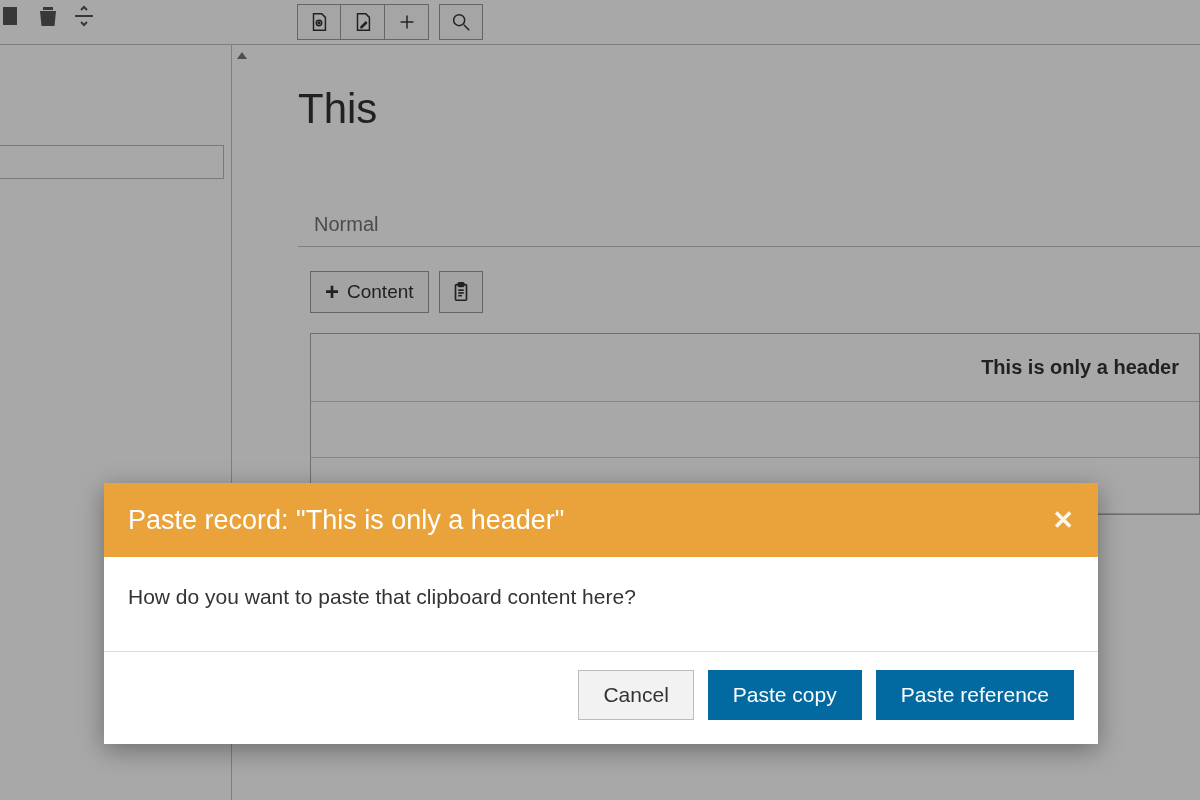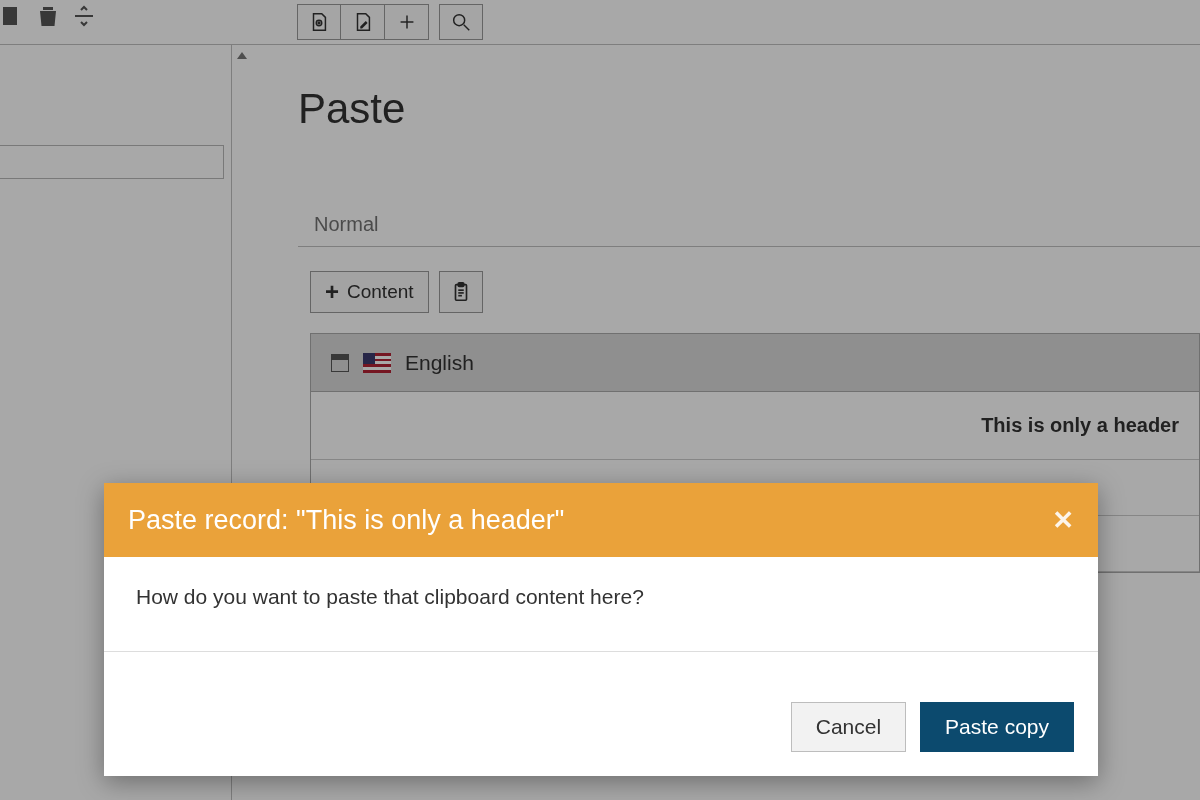--- a/index.html
+++ b/index.html
@@ -43,25 +43,25 @@
   .record-gap { height: 56px; border-bottom: 1px solid #ccc; }
 
   
   .dim { position: absolute; inset: 0; background: rgba(0,0,0,0.34); }
 
   
   .modal { position: absolute; left: 104px; top: 483px; width: 994px; background: #fff; box-shadow: 0 6px 24px rgba(0,0,0,0.35); }
   .modal-header { height: 74px; background: #eaa23a; display: flex; align-items: center; padding: 0 24px; justify-content: space-between; }
   .modal-title { color: #fff; font-size: 27px; font-weight: 400; }
   .modal-close { color: #fff; font-size: 26px; font-weight: bold; cursor: pointer; opacity: 0.9; }
-  .modal-body { padding: 28px 24px 42px 32px; font-size: 21px; color: #333; border-bottom: 1px solid #ddd; }
+  .modal-body { padding: 28px 24px 42px 24px; font-size: 21px; color: #333; border-bottom: 1px solid #ddd; }
   .modal-footer { padding: 18px 24px 24px 24px; display: flex; justify-content: flex-end; gap: 14px; }
-  .mbtn { height: 50px; padding: 0 24px; font-size: 21px; border: 1px solid transparent; cursor: pointer; display: flex; align-items: center; margin-top: 32px; }
+  .mbtn { height: 50px; padding: 0 24px; font-size: 21px; border: 1px solid transparent; cursor: pointer; display: flex; align-items: center; }
   .mbtn.cancel { background: #f2f2f2; border-color: #bdbdbd; color: #333; }
-  .mbtn.primary { background: #0c4a6e; color: #fff; }
+  .mbtn.primary { background: #0369a1; color: #fff; }
 
   
   .clip-svg { width: 22px; height: 24px; }
 </style>
 </head>
 <body>
 
 <div class="bg-layer">
 
   <div class="toolbar">
@@ -116,46 +116,41 @@
       </div>
     </div>
   </div>
 
   <div class="sidebar-panel">
     <div class="sidebar-input"></div>
   </div>
   <div class="scrollbar-stub"></div>
 
   <div class="content-area">
-    <h1 class="page-title">Paste</h1>
+    <h1 class="page-title">This</h1>
 
     <div class="format-row">Normal</div>
 
     <div class="content-buttons">
       <div class="content-btn">
         <span class="plus-glyph">+</span>
         <span>Content</span>
       </div>
       <div class="content-btn icon-only">
         <svg class="clip-svg" viewBox="0 0 24 24" fill="none" stroke="#333" stroke-width="1.8">
           <rect x="6" y="4" width="12" height="17" rx="1"></rect>
             <rect x="9" y="2" width="6" height="4" rx="1" fill="#333"></rect>
           <line x1="9" y1="10" x2="15" y2="10"></line>
             <line x1="9" y1="13" x2="15" y2="13"></line>
             <line x1="9" y1="16" x2="13" y2="16"></line>
         </svg>
       </div>
     </div>
 
     <div class="record-box">
-      <div class="record-header">
-        <span class="collapse-icon"></span>
-        <span class="flag"></span>
-        <span>English</span>
-      </div>
       <div class="record-body">This is only a header</div>
       <div class="record-gap"></div>
       <div class="record-gap"></div>
     </div>
 
     <div class="content-buttons" style="margin-top:26px;">
       <div class="content-btn">
         <span class="plus-glyph">+</span>
         <span>Content</span>
       </div>
@@ -176,14 +171,15 @@
 
 <div class="modal">
   <div class="modal-header">
     <span class="modal-title">Paste record: "This is only a header"</span>
     <span class="modal-close">✕</span>
   </div>
   <div class="modal-body">How do you want to paste that clipboard content here?</div>
   <div class="modal-footer">
     <button class="mbtn cancel">Cancel</button>
     <button class="mbtn primary">Paste copy</button>
+    <button class="mbtn primary">Paste reference</button>
   </div>
 </div>
 
 </body></html>

